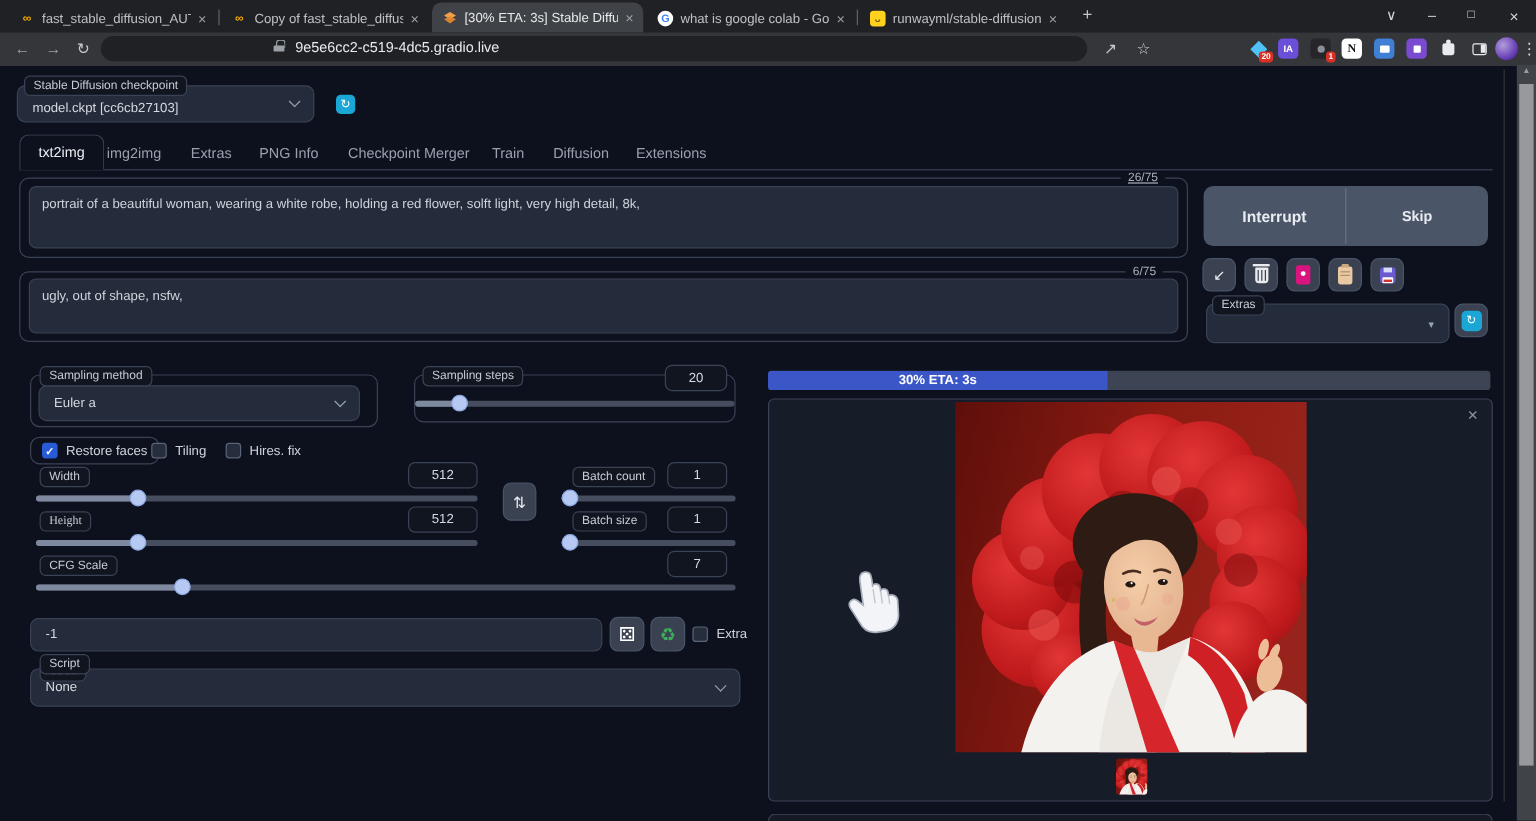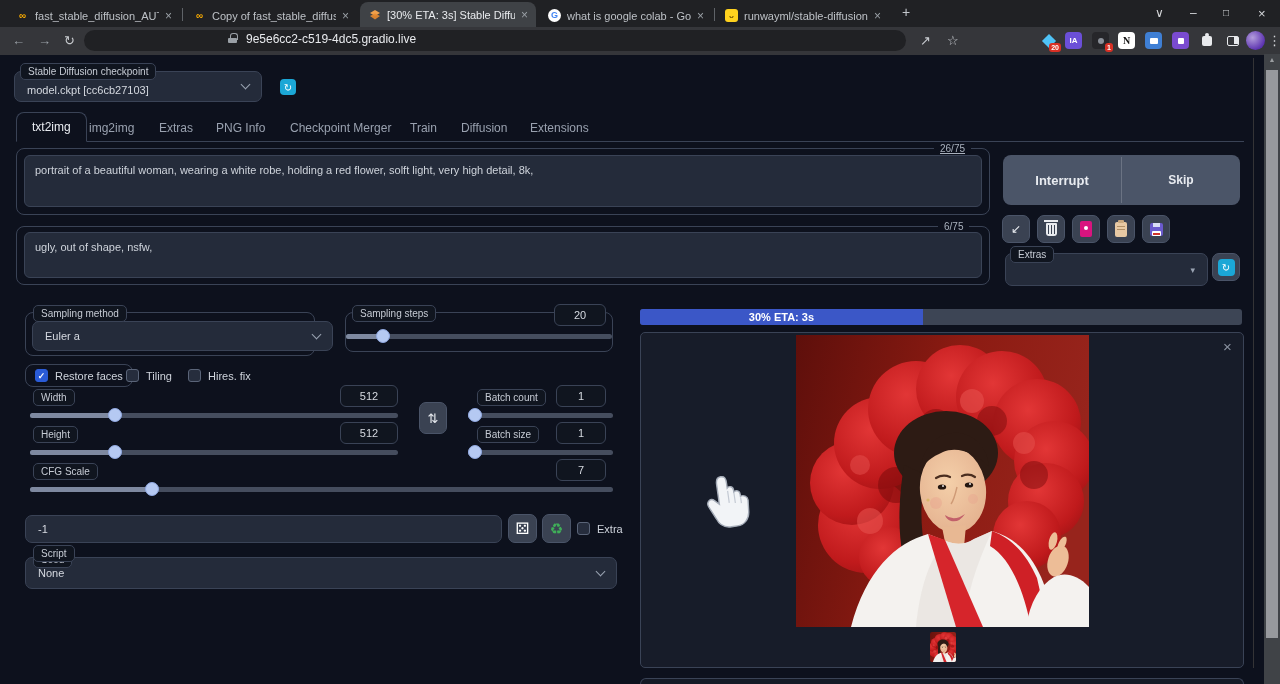--- a/index.html
+++ b/index.html
@@ -216,21 +216,21 @@
 <div class="selectbox" style="left:1005px;top:253px;width:203px;height:33px;">
   <span></span>
   <span style="color:#9aa3b2;font-size:9px;">▾</span>
 </div>
 <div class="iconbtn" style="left:1212px;top:253px;width:28px;height:28px;">
   <span class="minirefresh" style="position:static;width:17px;height:17px;font-size:10px;">↻</span>
 </div>
 
 <div class="blockframe" style="left:25px;top:312px;width:290px;height:44px;"></div>
 <div class="chip" style="left:33px;top:305px;">Sampling method</div>
-<div class="selectbox" style="left:32px;top:321px;width:301px;height:30px;">
+<div class="selectbox" style="left:32px;top:321px;width:268px;height:30px;">
   <span>Euler a</span>
   <span class="chev"></span>
 </div>
 
 <div class="blockframe" style="left:345px;top:312px;width:268px;height:40px;"></div>
 <div class="chip" style="left:352px;top:305px;">Sampling steps</div>
 <div class="numbox" style="left:554px;top:304px;width:52px;">20</div>
 <div class="slider" style="left:346px;top:329px;width:266px;">
   <div class="track"></div>
     <div class="fill" style="width:14%;"></div>
@@ -253,21 +253,21 @@
 </div>
 
 <div class="chip" style="left:33px;top:389px;">Width</div>
 <div class="numbox" style="left:340px;top:385px;width:58px;">512</div>
 <div class="slider" style="left:30px;top:408px;width:368px;">
   <div class="track"></div>
     <div class="fill" style="width:23%;"></div>
     <div class="handle" style="left:23%;"></div>
 </div>
 
-<div class="chip" style="left:33px;top:426px;">Height</div>
+<div class="chip" style="left:33px;top:426px;font-family:Liberation Serif, serif;">Height</div>
 <div class="numbox" style="left:340px;top:422px;width:58px;">512</div>
 <div class="slider" style="left:30px;top:445px;width:368px;">
   <div class="track"></div>
     <div class="fill" style="width:23%;"></div>
     <div class="handle" style="left:23%;"></div>
 </div>
 
 <div class="iconbtn" style="left:419px;top:402px;width:28px;height:32px;font-size:13px;">
   <span>⇅</span>
 </div>

